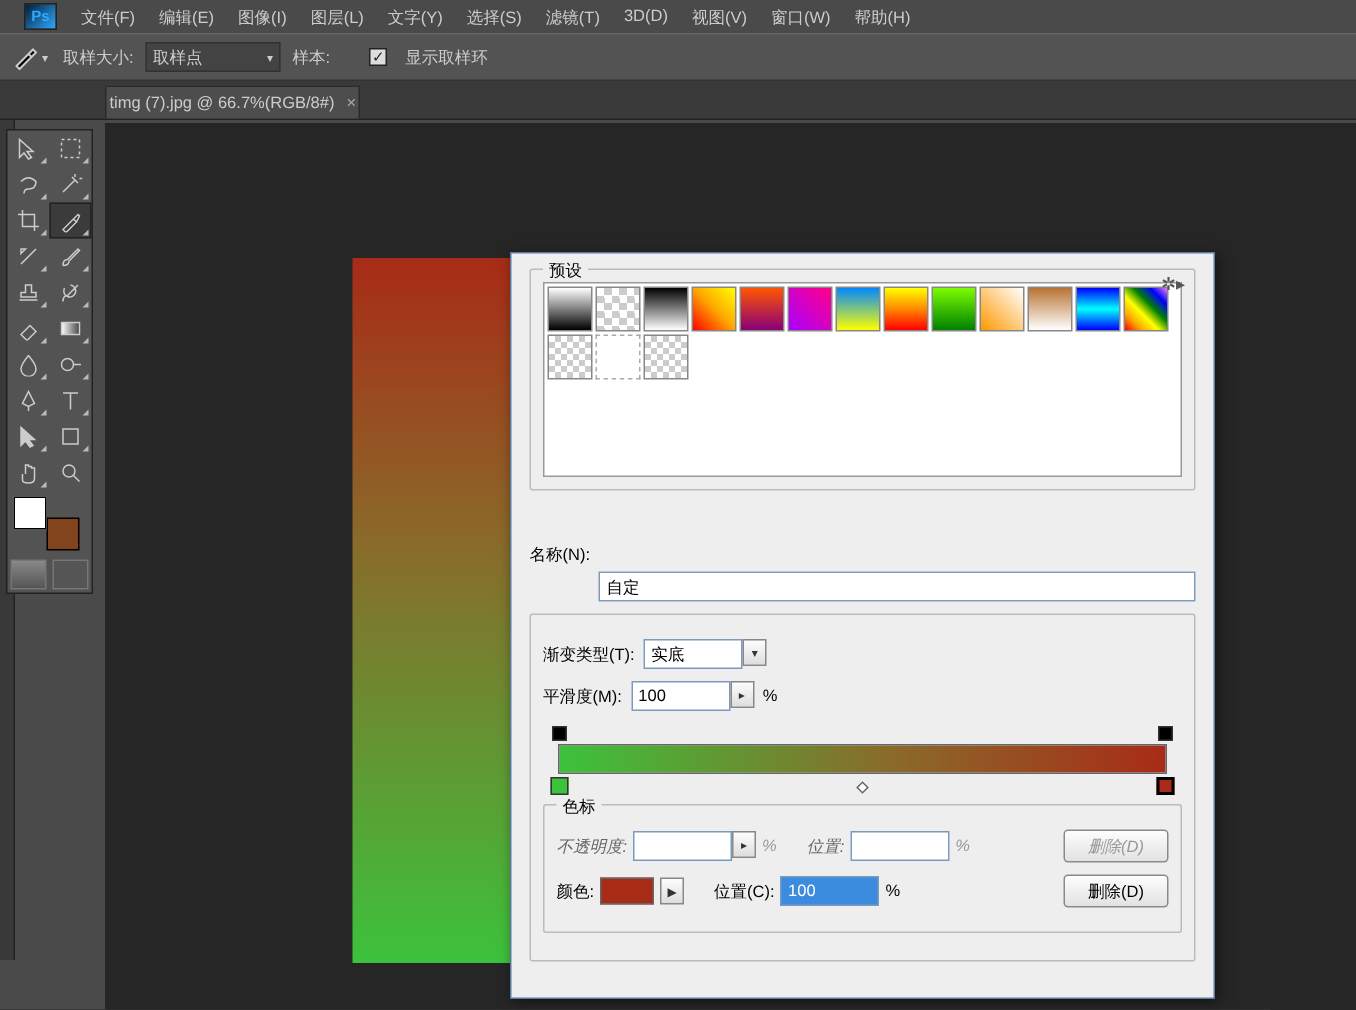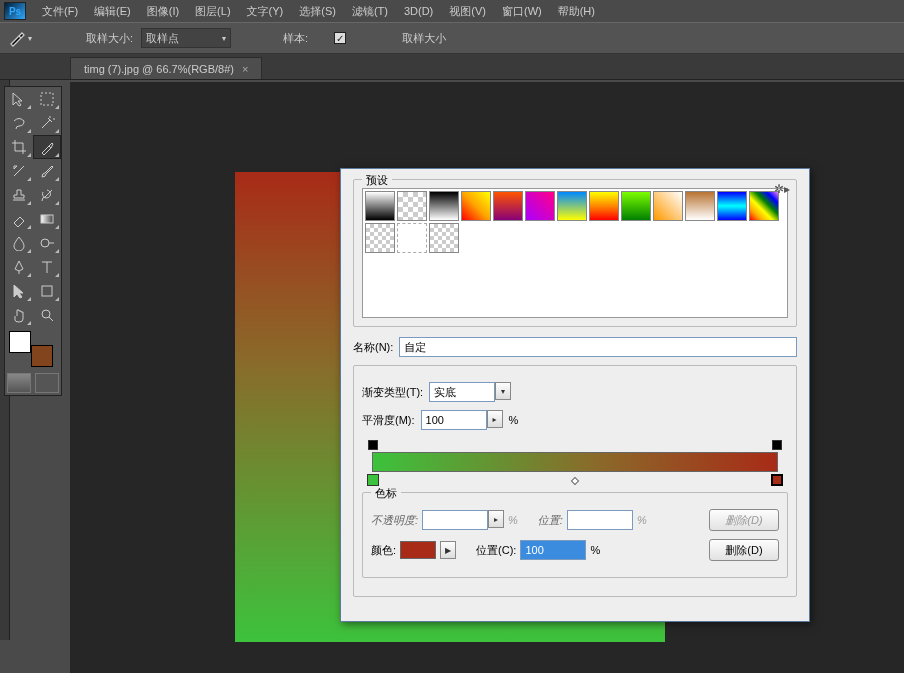--- a/index.html
+++ b/index.html
@@ -1,35 +1,35 @@
 <!DOCTYPE html>
 <html><head>
 <meta charset="utf-8">
 <style>
 * { margin: 0; padding: 0; box-sizing: border-box; font-family: "Microsoft YaHei", sans-serif; font-size: 11px; }
 body { background: #4a4a4a; width: 904px; height: 673px; overflow: hidden; color: #ccc; }
 
 
-.menubar { height: 22px; background: #4a4a4a; display: flex; align-items: center; padding: 0 4px; }
+.menubar { height: 22px; background: #4a4a4a; display: flex; align-items: center; padding: 0 16px; }
 .menubar .logo { width: 22px; height: 18px; background: linear-gradient(135deg,#001e36,#31a8ff); border:1px solid #222; display:flex; align-items:center; justify-content:center; color:#31a8ff; font-weight:bold; font-size:10px; margin-right:8px; }
 .menubar .menu { padding: 0 8px; cursor: default; }
 
 
 .optionsbar { height: 32px; background: #535353; border-top:1px solid #676767; border-bottom:1px solid #333; display:flex; align-items:center; padding:0 6px; gap:8px; }
 .eyedrop-ico { width:28px; height:22px; display:flex; align-items:center; justify-content:center; border:1px solid transparent; }
 .eyedrop-ico svg { stroke:#ccc; }
 .combo { background:#434343; border:1px solid #333; height:20px; color:#ccc; padding:0 6px 0 4px; display:flex; align-items:center; min-width:90px; position:relative; }
 .combo::after { content:"▾"; position:absolute; right:4px; font-size:8px; }
 .cbox { width:12px; height:12px; border:1px solid #222; background:#ddd; display:inline-flex; align-items:center; justify-content:center; margin-right:4px; }
 .cbox::before { content:"✓"; font-size:10px; color:#222; }
-.lbl { color:#ccc;margin-left:44px; }
+.lbl { color:#ccc; }
 
 
 .tabbar { height:26px; background:#3a3a3a; border-bottom:1px solid #222; display:flex; align-items:flex-end; padding-left:70px; }
-.tab { background:#4d4d4d; border:1px solid #2b2b2b; border-bottom:none; height:22px; padding:0 13px; display:flex; align-items:center; gap:8px; color:#ccc; font-size:11px; }
+.tab { background:#4d4d4d; border:1px solid #2b2b2b; border-bottom:none; height:22px; padding:0 2px; display:flex; align-items:center; gap:8px; color:#ccc; font-size:11px; }
 .tab .x { color:#aaa; cursor:default; }
 
 
 .leftrail { position:absolute; left:0; top:80px; width:10px; height:560px; background:#393939; border-right:1px solid #222; }
 .toolbox { position:absolute; left:4px; top:86px; width:58px; background:#535353; border:1px solid #222; }
 .toolbox .row { display:flex; }
 .toolbox .tool { width:28px; height:24px; display:flex; align-items:center; justify-content:center; border:1px solid transparent; position:relative; }
 .toolbox .tool.active { background:#3b3b3b; border:1px solid #222; }
 .toolbox .tool svg { stroke:#ccc; fill:none; }
 .toolbox .tool .tri { position:absolute; right:1px; bottom:1px; width:0; height:0; border-left:4px solid transparent; border-bottom:4px solid #bbb; }
@@ -115,21 +115,21 @@
     <svg width="18" height="18" viewBox="0 0 18 18">
         <path d="M3 15 L11 7 L13 9 L5 17 Z M11 7 L14 4 L16 6 L13 9" stroke-width="1.3"></path>
       </svg>
     <span style="font-size:8px;margin-left:2px">▾</span>
   </div>
   <span class="lbl">取样大小:</span>
   <div class="combo">取样点</div>
   <span class="lbl">样本:</span>
   <span style="width:10px"></span>
   <span class="cbox"></span>
-  <span class="lbl">取样大小</span>
+  <span class="lbl">显示取样环</span>
 </div>
 
 <div class="tabbar">
   <div class="tab">
     <span>timg (7).jpg @ 66.7%(RGB/8#)</span>
     <span class="x">×</span>
   </div>
 </div>
 
 <div class="leftrail"></div>
@@ -319,21 +319,21 @@
           <div class="preset p11"></div>
           <div class="preset p12"></div>
           <div class="preset p13"></div>
           <div class="preset p14"></div>
           <div class="preset p15"></div>
         </div>
       </div>
 
       <div class="name-row">
         <label>名称(N):</label>
-        <input class="text-input" style="flex: 1 1 0%;" value="自定">
+        <input class="text-input" style="flex: 1 1 0%; margin-top: 44px;" value="自定">
       </div>
 
       <div class="group grad-section">
         <div class="form-row">
           <label>渐变类型(T):</label>
           <div style="display:flex">
             <input class="text-input small-input" value="实底" style="">
             <div class="arrow-btn">▾</div>
           </div>
         </div>

